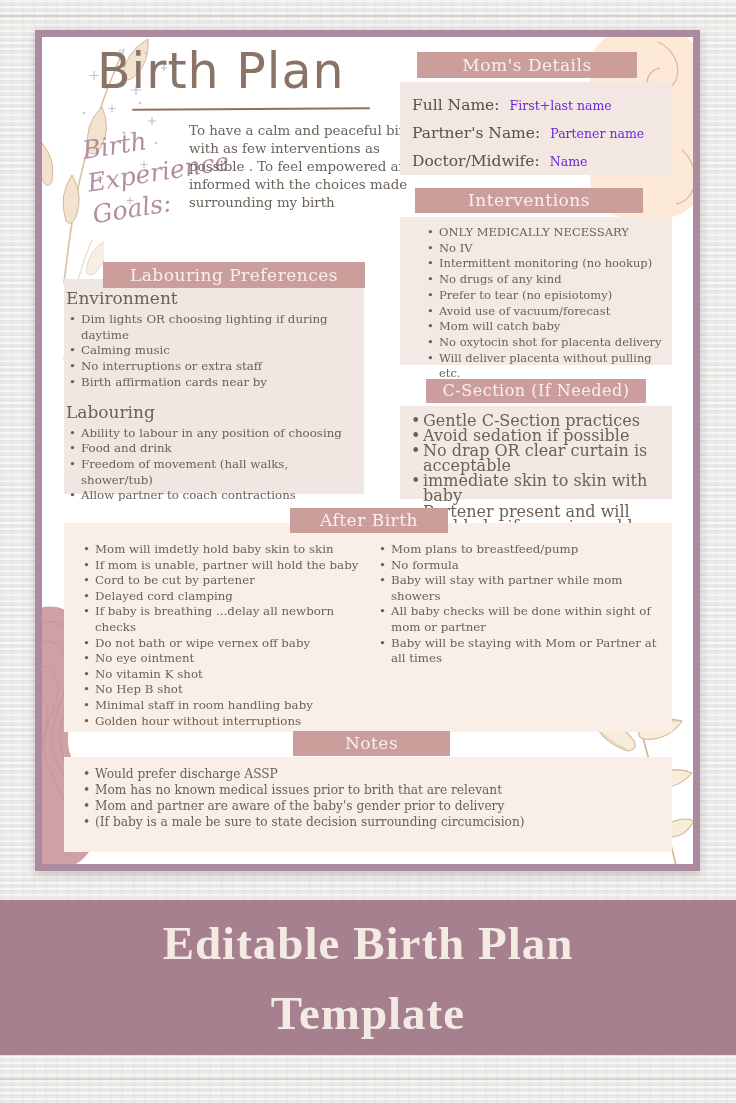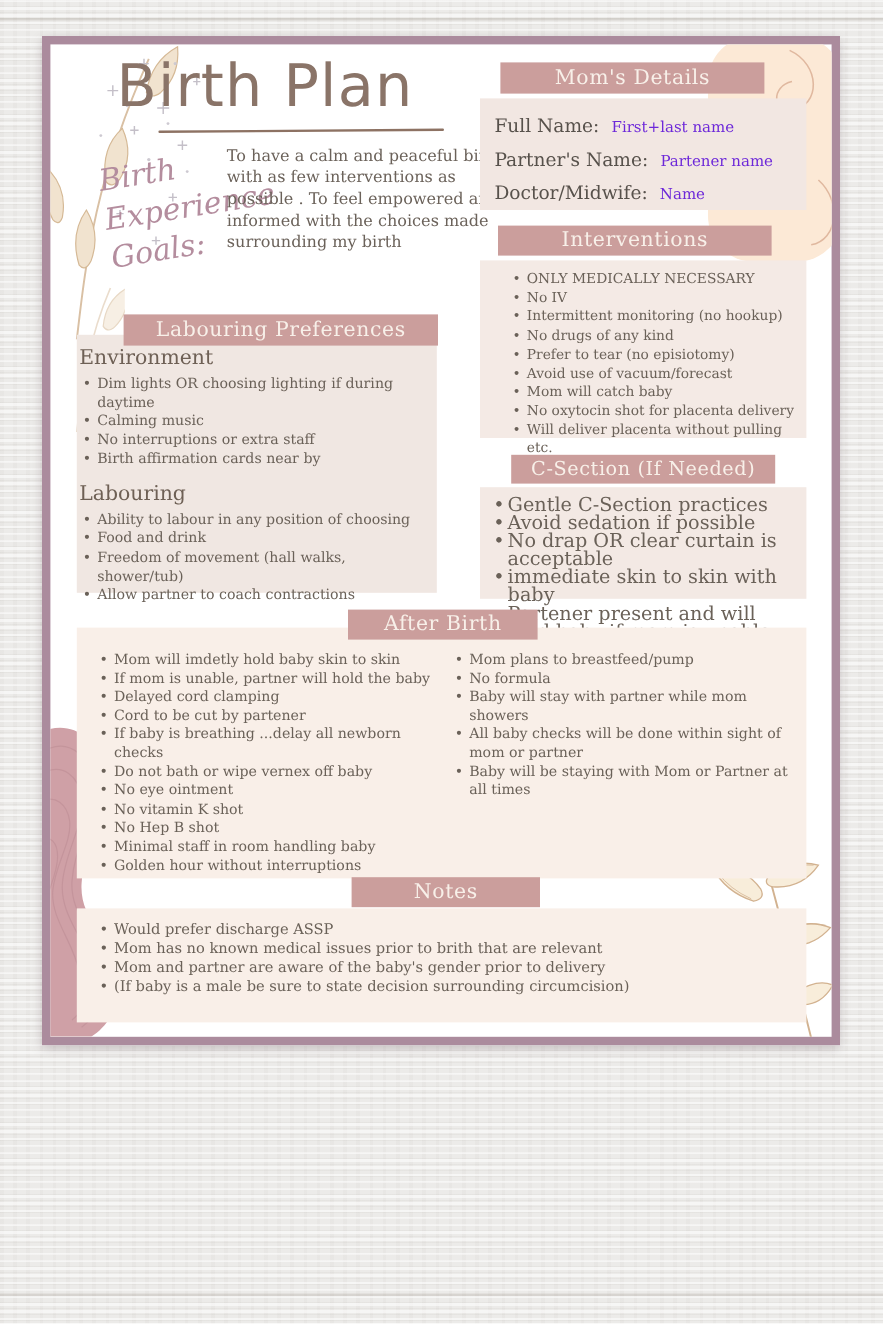--- a/index.html
+++ b/index.html
@@ -238,22 +238,22 @@
           <li>immediate skin to skin with baby</li>
           <li>Partener present and will hold baby if mom is unable</li>
         </ul>
     </div>
 
     <div class="bar afterbirth-bar">After Birth</div>
     <div class="panel afterbirth-panel">
       <ul class="bullets col-left">
           <li>Mom will imdetly hold baby skin to skin</li>
           <li>If mom is unable, partner will hold the baby</li>
+          <li>Cord to be cut by partener</li>
           <li>Delayed cord clamping</li>
-          <li>Cord to be cut by partener</li>
           <li>If baby is breathing ...delay all newborn checks</li>
           <li>Do not bath or wipe vernex off baby</li>
           <li>No eye ointment</li>
           <li>No vitamin K shot</li>
           <li>No Hep B shot</li>
           <li>Minimal staff in room handling baby</li>
           <li>Golden hour without interruptions</li>
         </ul>
       <ul class="bullets col-right">
           <li>Mom plans to breastfeed/pump</li>
@@ -268,13 +268,17 @@
     <div class="panel notes-panel">
       <ul class="bullets">
           <li>Would prefer discharge ASSP</li>
           <li>Mom has no known medical issues prior to brith that are relevant</li>
           <li>Mom and partner are aware of the baby's gender prior to delivery</li>
           <li>(If baby is a male be sure to state decision surrounding circumcision)</li>
         </ul>
     </div>
   </div>
 
+  <div class="banner">
+    <div class="banner-line1">Editable Birth Plan</div>
+    <div class="banner-line2">Template</div>
+  </div>
 </div>
 
 </body></html>

